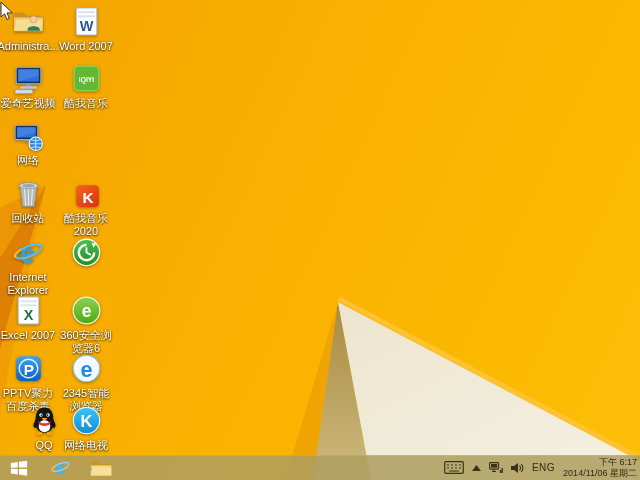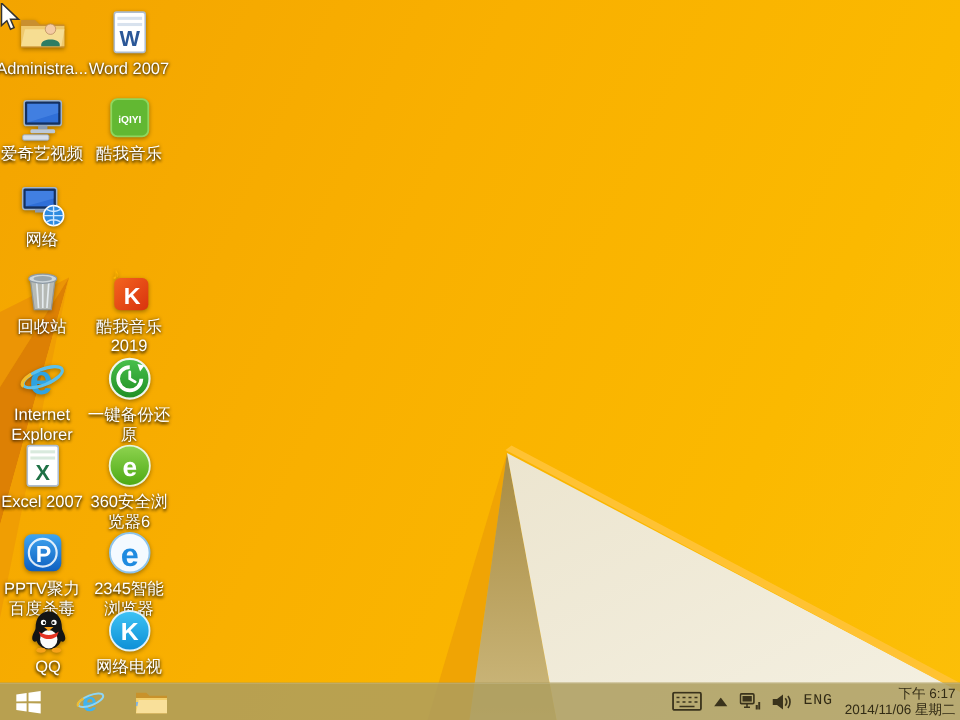--- a/index.html
+++ b/index.html
@@ -12,21 +12,21 @@
   .dicon .ic{width:33px;height:33px;filter:drop-shadow(0 1px 1.5px rgba(0,0,0,.35));}
   .dlabel{margin-top:2px;font-size:11px;line-height:13px;color:#fff;text-align:center;
           max-width:66px;text-shadow:0 1px 2px rgba(0,0,0,.85),0 0 3px rgba(0,0,0,.45);}
   
   .taskbar{position:absolute;left:0;top:455px;width:640px;height:25px;
            background:rgba(173,158,94,0.85);box-shadow:inset 0 1px 0 rgba(255,255,255,.12);}
   .tbleft{position:absolute;left:6px;top:0;height:25px;display:flex;align-items:center;gap:15px;}
   .tbbtn{width:26px;height:25px;display:flex;align-items:center;justify-content:center;}
   .tray{position:absolute;right:3px;top:0;height:25px;display:flex;align-items:center;gap:8px;}
   .trayicon{display:flex;align-items:center;justify-content:center;}
-  .lang{font-size:10px;color:#322b15;letter-spacing:.5px;font-family:Liberation Mono, monospace;}
+  .lang{font-size:10px;color:#322b15;letter-spacing:.5px;}
   .clock{font-size:9px;line-height:11px;color:#322b15;text-align:right;white-space:nowrap;}
   .cursor{position:absolute;left:0;top:2px;}
 </style>
 </head>
 <body>
 
 <div class="screen">
 
   <div class="wp wp-base"></div>
   <svg class="wp" width="640" height="480" viewBox="0 0 640 480">
@@ -119,21 +119,21 @@
       <defs>
           <linearGradient id="kwg" x1="0" y1="0" x2="1" y2="1">
         <stop offset="0" stop-color="#f4641e"></stop>
             <stop offset="1" stop-color="#d8330e"></stop>
           </linearGradient>
         </defs>
       <rect x="6" y="8" width="22" height="21" rx="4" fill="url(#kwg)"></rect>
       <text x="17.5" y="25" font-size="15" font-weight="bold" fill="#fff" text-anchor="middle">K</text>
       <text x="7" y="9" font-size="10" fill="#ffb300" text-anchor="middle">♪</text>
     </svg>
-    <div class="dlabel">酷我音乐 2019</div>
+    <div class="dlabel">酷我音乐 2020</div>
   </div>
 
   <div class="dicon" style="left:0;top:236px">
     <svg class="ic" viewBox="0 0 32 32">
       <text x="15" y="26" font-size="27" font-weight="bold" fill="#2fa3e0" text-anchor="middle">e</text>
       <ellipse cx="16" cy="15" rx="13.5" ry="5" fill="none" stroke="#5bc0ec" stroke-width="2" transform="rotate(-22 16 15)"></ellipse>
       <path d="M3.5 21 a14 5 -22 0 1 5 -8" stroke="#f3bd2b" stroke-width="2" fill="none"></path>
     </svg>
     <div class="dlabel">Internet Explorer</div>
   </div>
@@ -144,21 +144,20 @@
           <linearGradient id="bkg" x1="0" y1="0" x2="0" y2="1">
         <stop offset="0" stop-color="#49c04c"></stop>
             <stop offset="1" stop-color="#1f8f24"></stop>
           </linearGradient>
         </defs>
       <circle cx="16" cy="16" r="12.8" fill="url(#bkg)" stroke="#eef7ee" stroke-width="1.4"></circle>
       <path d="M16 8.5 a7.5 7.5 0 1 0 7.5 7.5" fill="none" stroke="#fff" stroke-width="2.4"></path>
       <path d="M21 6.5 l4.5 1 -2.8 3.8 Z" fill="#fff"></path>
       <path d="M16 11.5 V16 l3.5 2" stroke="#fff" stroke-width="1.8" fill="none" stroke-linecap="round"></path>
     </svg>
-    <div class="dlabel">一键备份还原</div>
   </div>
 
   <div class="dicon" style="left:0;top:294px">
     <svg class="ic" viewBox="0 0 32 32">
       <rect x="6" y="3" width="20" height="26" rx="1.5" fill="#fff" stroke="#aebdd0"></rect>
       <rect x="8" y="6" width="16" height="2" fill="#d9eadd"></rect>
       <rect x="8" y="10" width="16" height="2" fill="#d9eadd"></rect>
       <text x="16" y="25" font-size="14" font-weight="bold" fill="#1e7145" text-anchor="middle">X</text>
     </svg>
     <div class="dlabel">Excel 2007</div>
@@ -194,21 +193,21 @@
   </div>
 
   <div class="dicon" style="left:58px;top:352px">
     <svg class="ic" viewBox="0 0 32 32">
       <circle cx="16" cy="16" r="12.8" fill="#f4faff" stroke="#8ec4ec" stroke-width="1.2"></circle>
       <text x="16" y="24.5" font-size="21" font-weight="bold" fill="#1f8be0" text-anchor="middle">e</text>
     </svg>
     <div class="dlabel">2345智能浏览器</div>
   </div>
 
-  <div class="dicon" style="left:4px;top:404px">
+  <div class="dicon" style="left:16px;top:404px">
     <svg class="ic" viewBox="0 0 32 32">
       <path d="M16 3.5 c5.5 0 8.5 4.5 8.5 10.5 0 2 2.2 4 2.2 6.8 0 2-1.8 2.8-2.8 1.8 -1.2 3.2-4.6 5.4-7.9 5.4 s-6.7-2.2-7.9-5.4 c-1 1-2.8 .2-2.8-1.8 0-2.8 2.2-4.8 2.2-6.8 C7.5 8 10.5 3.5 16 3.5 Z" fill="#141414"></path>
       <ellipse cx="16" cy="21.5" rx="5.6" ry="6" fill="#fbfbfb"></ellipse>
       <circle cx="12.6" cy="10.6" r="1.7" fill="#fff"></circle>
         <circle cx="19.4" cy="10.6" r="1.7" fill="#fff"></circle>
       <circle cx="13" cy="10.8" r=".8" fill="#111"></circle>
         <circle cx="19" cy="10.8" r=".8" fill="#111"></circle>
       <path d="M13 13.6 h6 l-3 2.6 Z" fill="#f7a218"></path>
       <path d="M9.5 16.5 c4 3 9 3 13 0 l-1.3 3.2 c-3.2 2.2-7.2 2.2-10.4 0 Z" fill="#e63323"></path>
       <ellipse cx="11" cy="28.6" rx="3" ry="1.6" fill="#f7a218"></ellipse>

